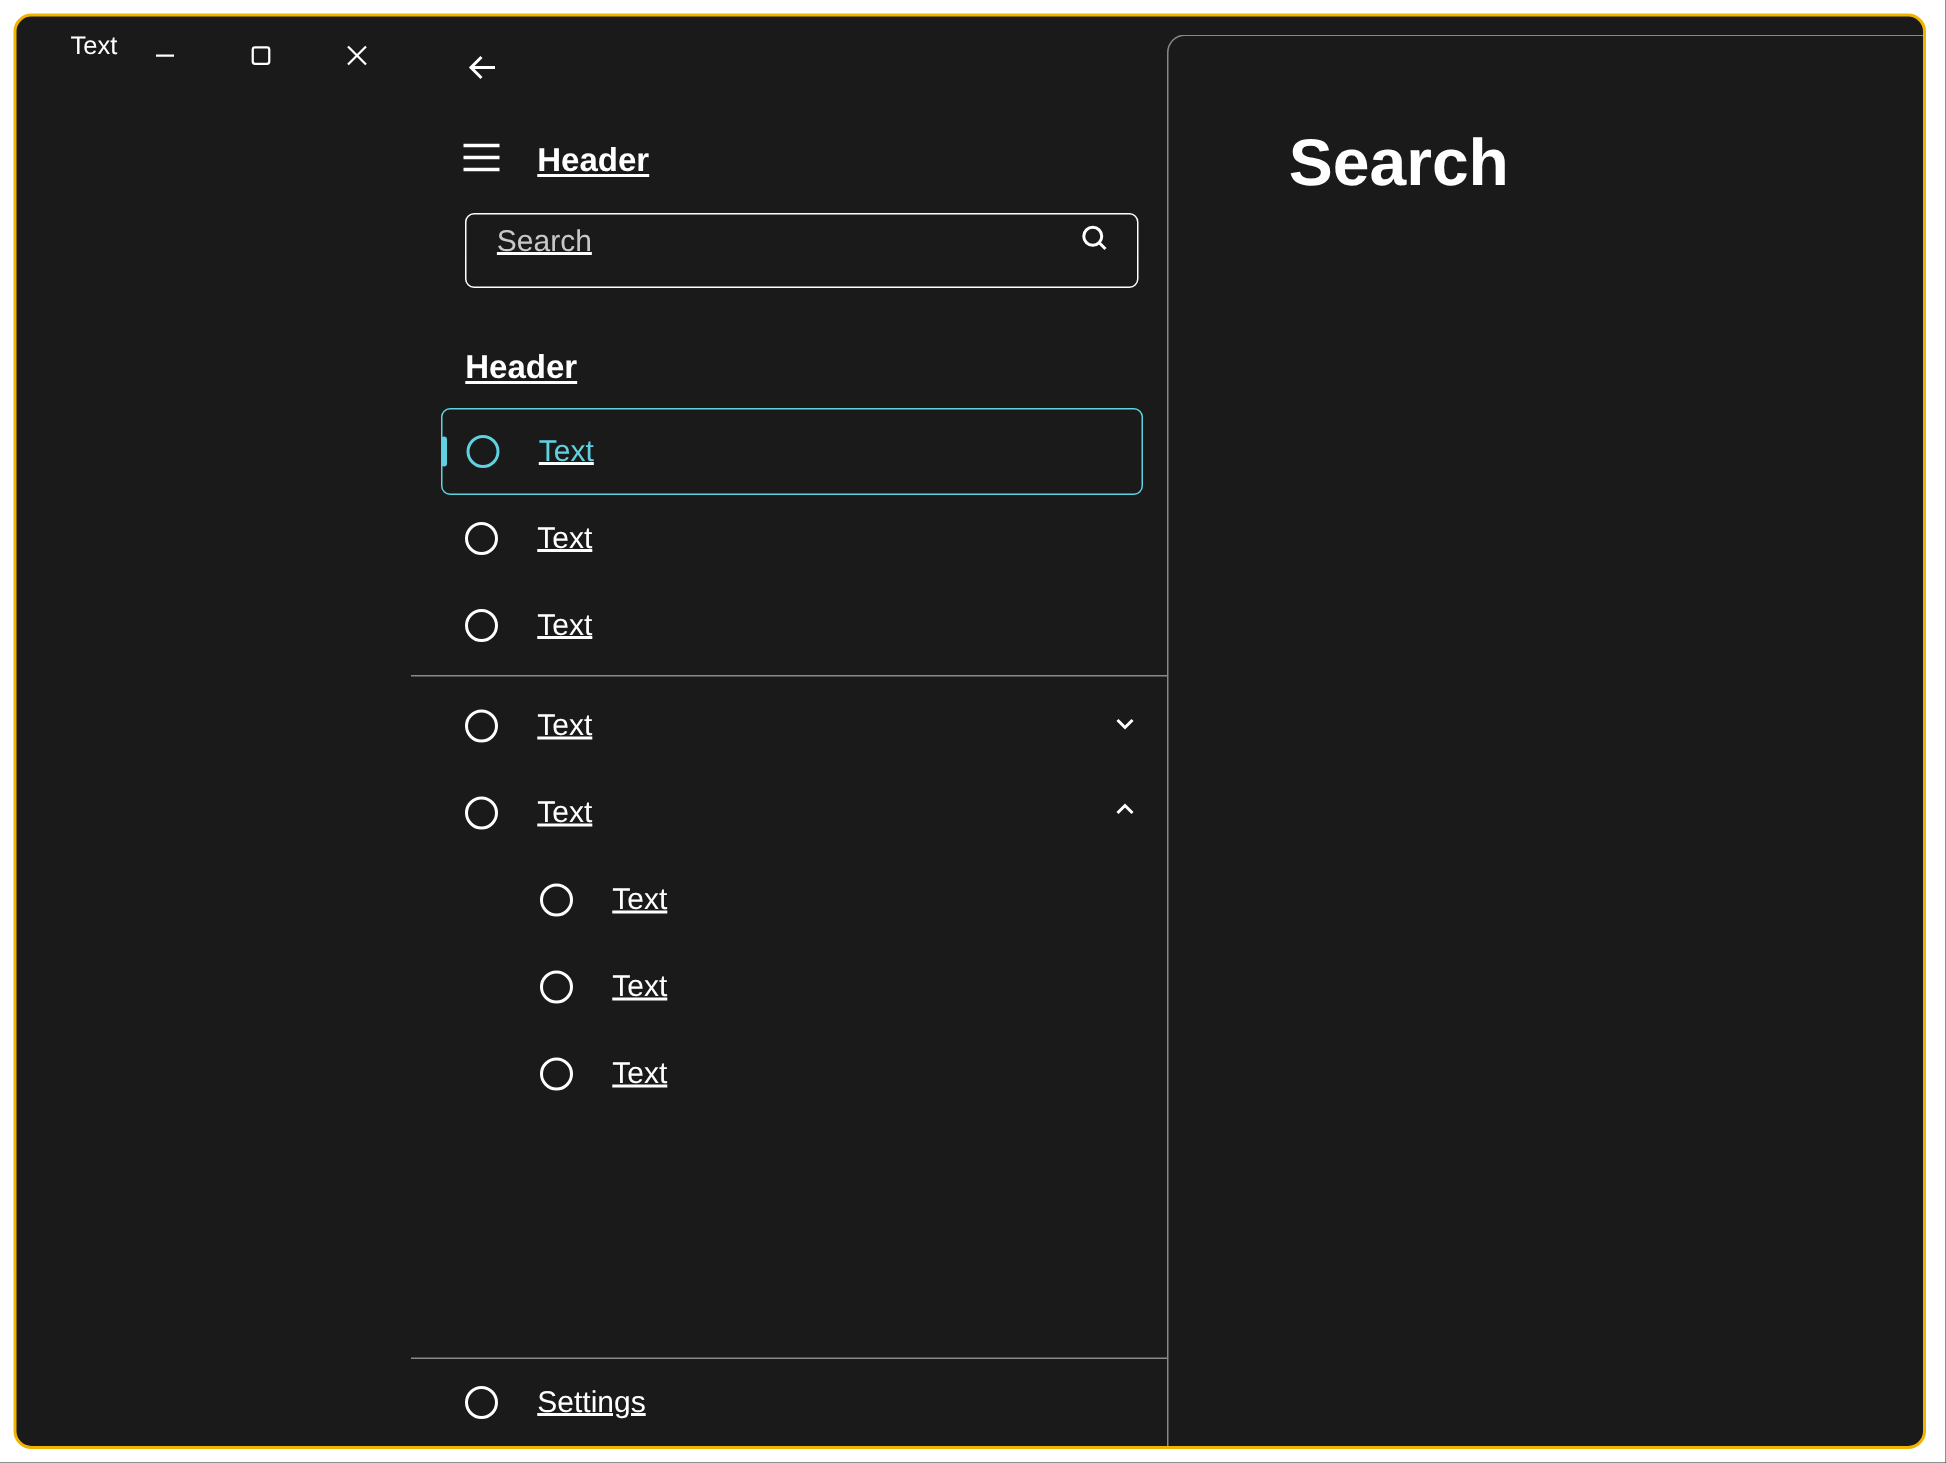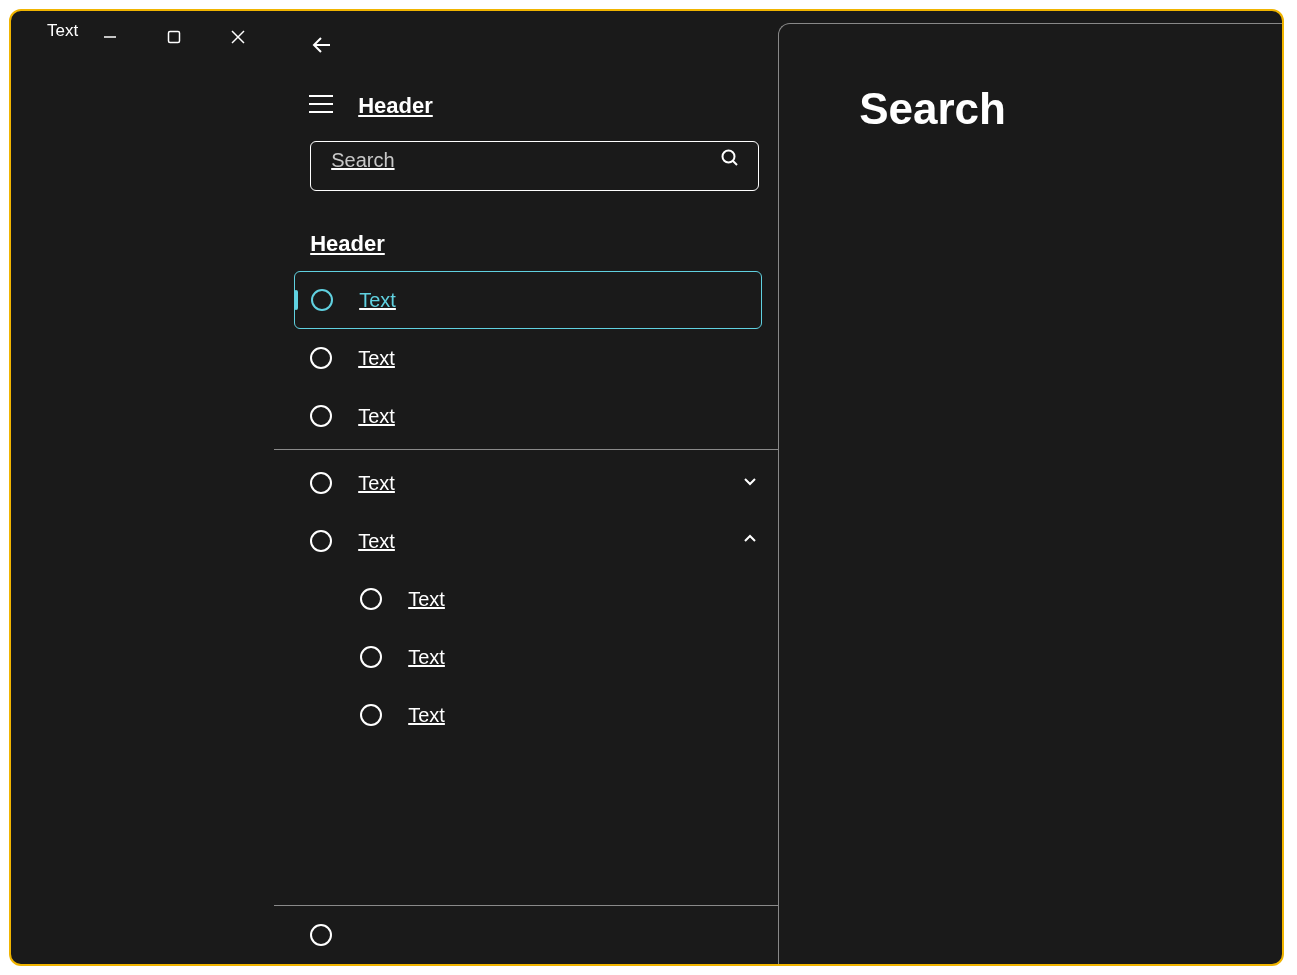--- a/index.html
+++ b/index.html
@@ -315,20 +315,21 @@
         <div class="nav-item child">
           <span class="circle-icon"></span>
           <span class="nav-label">Text</span>
         </div>
 
         <div class="spacer"></div>
         <div class="footer-divider"></div>
 
         <div class="nav-item">
           <span class="circle-icon"></span>
+          <span class="nav-label">Settings</span>
         </div>
       </div>
     </div>
 
     <div class="main">
       <div class="main-title">Search</div>
     </div>
   </div>
 </div>
 

